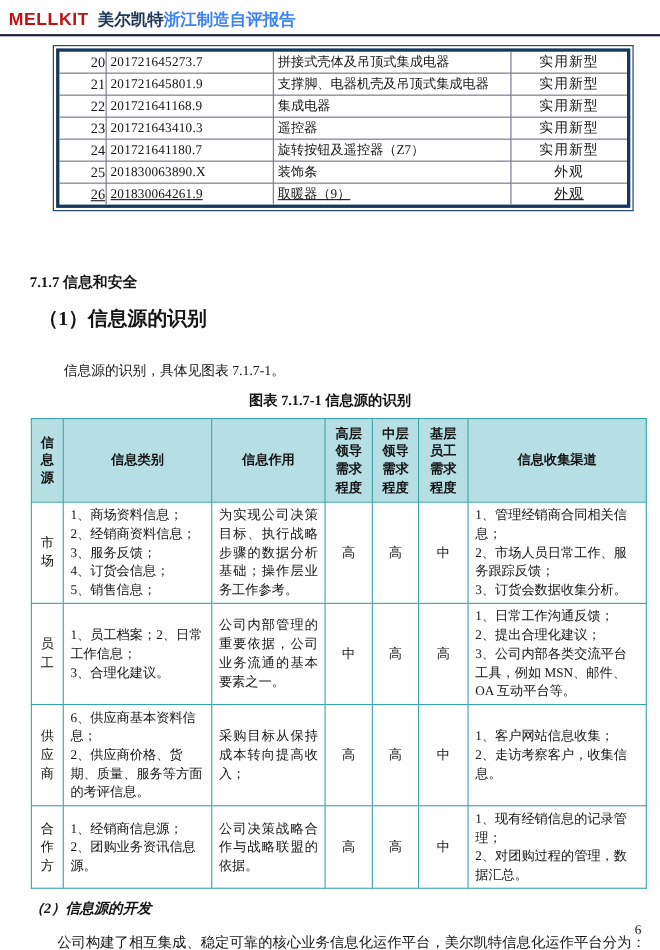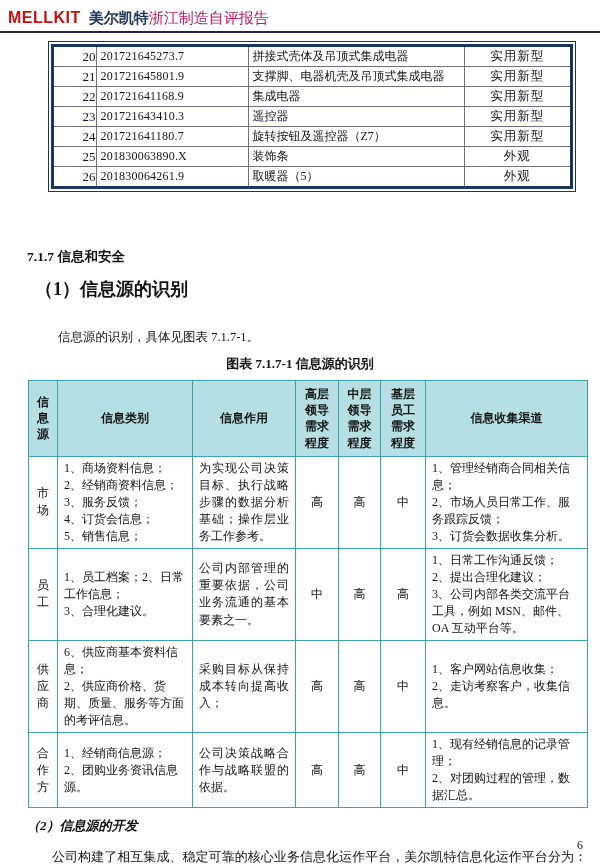--- a/index.html
+++ b/index.html
@@ -12,40 +12,40 @@
     color:#141414;
     overflow:hidden;
   }
   
   .doc-header{padding:9px 10px 0 8px;white-space:nowrap;}
   .brand{
     font-family:"Liberation Sans", sans-serif;
     font-weight:bold;font-size:16px;color:#c31111;letter-spacing:.5px;
   }
   .title-zh{font-weight:bold;font-size:15px;color:#1f3556;margin-left:4px;}
-  .title-red{font-weight:normal;font-size:15px;color:#be185d;}
+  .title-red{font-weight:bold;font-size:15px;color:#3b82f6;}
   .header-rule{border:0;border-top:2px solid #23233b;margin:3px 0 0 0;}
 
   
   .patent-wrap{
     margin:8px 0 0 48px;width:528px;box-sizing:border-box;
     border:1px solid #17375e;padding:2px;background:#fff;
   }
   .patent-inner{border:3px solid #17375e;}
   table.patent{border-collapse:collapse;width:100%;table-layout:fixed;}
   table.patent td{
     border:1px solid #70708a;
     font-size:12px;height:19px;line-height:17px;
     padding:0 4px;overflow:hidden;white-space:nowrap;
   }
   table.patent tr td:first-child{text-align:right;font-size:13px;padding:0;}
   table.patent tr td:nth-child(2){font-size:12px;letter-spacing:.2px;}
   table.patent tr td:nth-child(4){text-align:center;font-size:12.5px;letter-spacing:1px;}
   table.patent tr:first-child td{border-top:0;}
-  table.patent tr:last-child td{border-bottom:0;}
+  table.patent tr:last-child td{border-bottom:0;text-decoration:underline;}
   table.patent tr td:first-child{border-left:0;}
   table.patent tr td:last-child{border-right:0;}
 
   
   .sec-title{margin:56px 0 0 27px;font-size:13.5px;font-weight:bold;}
   .sub-title{margin:11px 0 0 35px;font-size:18px;font-weight:bold;}
   .sub-title2{margin:9px 0 0 27px;font-size:13px;font-weight:bold;font-style:italic;}
   .para-ref{margin:28px 0 0 0;padding-left:58px;font-size:12.5px;}
   .figure-title{margin:9px 0 0 0;text-align:center;font-size:13px;font-weight:bold;}
 
@@ -129,21 +129,21 @@
           </tr>
           <tr>
             <td>25</td>
             <td>201830063890.X</td>
             <td>装饰条</td>
             <td>外观</td>
           </tr>
           <tr>
             <td>26</td>
             <td>201830064261.9</td>
-            <td>取暖器（5）</td>
+            <td>取暖器（9）</td>
             <td>外观</td>
           </tr>
         </tbody>
       </table>
     </div>
   </div>
 
   <div class="sec-title">7.1.7 信息和安全</div>
   <div class="sub-title">（1）信息源的识别</div>
   <p class="para-ref">信息源的识别，具体见图表 7.1.7-1。</p>

